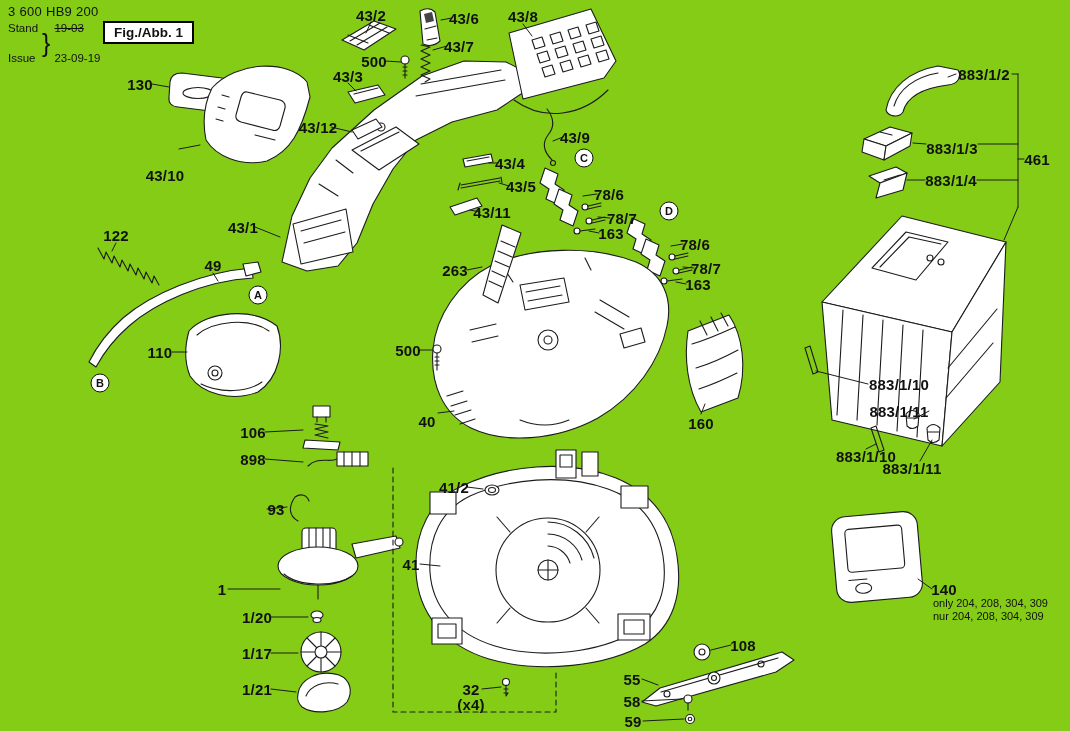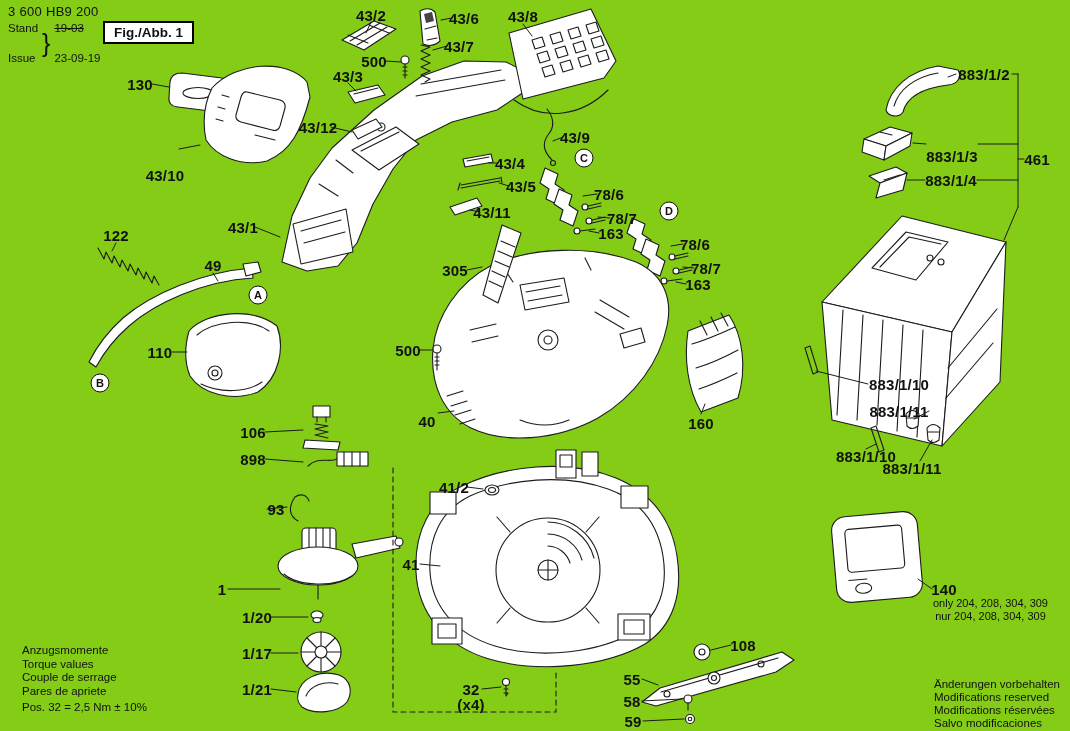--- a/index.html
+++ b/index.html
@@ -18,21 +18,21 @@
   .issue-block .brace{font-size:25px;font-weight:300;margin:0 2px;line-height:1;}
   .struck{text-decoration:line-through;}
   .fig-box{position:absolute;left:103px;top:21px;border:2.5px solid #000;padding:2px 9px;
            font-weight:bold;font-size:13.5px;background:#fff;}
   .note{position:absolute;font-size:11.5px;line-height:13.5px;}
   .note div{white-space:nowrap;}
   .note-torque{left:22px;top:644px;}
   .note-torque .value-line{margin-top:3px;}
   .note-mods{left:934px;top:678px;line-height:13px;}
   .variant-note{position:absolute;left:933px;top:597px;font-size:11px;line-height:13px;}
-  .variant-note div{white-space:nowrap;text-align:center;}
+  .variant-note div{white-space:nowrap;}
 </style>
 </head>
 <body>
 
 <div class="page">
 
   <svg class="art" viewBox="0 0 1070 731">
     <g stroke="#1c1c1c" stroke-width="1.1" fill="none" stroke-linecap="round" stroke-linejoin="round">
 
       <g>
@@ -367,63 +367,50 @@
       <div class="callout" style="left: 243px; top: 227px;">43/1</div>
       <div class="callout circled" style="left: 669px; top: 211px;">D</div>
       <div class="callout" style="left: 695px; top: 244px;">78/6</div>
       <div class="callout" style="left: 706px; top: 268px;">78/7</div>
       <div class="callout" style="left: 698px; top: 284px;">163</div>
       <div class="callout" style="left: 116px; top: 235px;">122</div>
       <div class="callout" style="left: 213px; top: 265px;">49</div>
       <div class="callout circled" style="left: 258px; top: 295px;">A</div>
       <div class="callout circled" style="left: 100px; top: 383px;">B</div>
       <div class="callout" style="left: 160px; top: 352px;">110</div>
-      <div class="callout" style="left: 455px; top: 270px;">305</div>
+      <div class="callout" style="left: 455px; top: 270px;">263</div>
       <div class="callout" style="left: 408px; top: 350px;">500</div>
       <div class="callout" style="left: 427px; top: 413px; margin-top: 8px;">40</div>
       <div class="callout" style="left: 253px; top: 432px;">106</div>
       <div class="callout" style="left: 253px; top: 459px;">898</div>
       <div class="callout" style="left: 256px; top: 509px; margin-left: 20px;">93</div>
       <div class="callout" style="left: 701px; top: 423px;">160</div>
       <div class="callout" style="left: 222px; top: 589px;">1</div>
       <div class="callout" style="left: 257px; top: 617px;">1/20</div>
       <div class="callout" style="left: 257px; top: 653px;">1/17</div>
       <div class="callout" style="left: 257px; top: 689px;">1/21</div>
       <div class="callout" style="left: 454px; top: 487px;">41/2</div>
       <div class="callout" style="left: 411px; top: 564px;">41</div>
       <div class="callout" style="left: 471px; top: 689px;">32</div>
       <div class="callout" style="left: 471px; top: 704px;">(x4)</div>
       <div class="callout" style="left: 743px; top: 645px;">108</div>
       <div class="callout" style="left: 632px; top: 679px;">55</div>
       <div class="callout" style="left: 632px; top: 701px;">58</div>
       <div class="callout" style="left: 633px; top: 721px;">59</div>
       <div class="callout" style="left: 984px; top: 74px;">883/1/2</div>
-      <div class="callout" style="left: 952px; top: 156px; text-align: right;">883/1/3</div>
+      <div class="callout" style="left: 952px; top: 148px; text-align: right;">883/1/3</div>
       <div class="callout" style="left: 1037px; top: 159px;">461</div>
       <div class="callout" style="left: 951px; top: 180px; text-align: center;">883/1/4</div>
       <div class="callout" style="left: 899px; top: 384px;">883/1/10</div>
       <div class="callout" style="left: 899px; top: 411px;">883/1/11</div>
       <div class="callout" style="left: 866px; top: 456px;">883/1/10</div>
       <div class="callout" style="left: 912px; top: 468px;">883/1/11</div>
       <div class="callout" style="left: 944px; top: 589px;">140</div>
     </div>
 
   <div class="variant-note">
     <div>only 204, 208, 304, 309</div>
     <div>nur 204, 208, 304, 309</div>
   </div>
 
-  <div class="note note-torque">
-    <div>Anzugsmomente</div>
-    <div>Torque values</div>
-    <div>Couple de serrage</div>
-    <div>Pares de apriete</div>
-    <div class="value-line">Pos. 32 = 2,5 Nm ± 10%</div>
-  </div>
-
-  <div class="note note-mods">
-    <div>Änderungen vorbehalten</div>
-    <div>Modifications reserved</div>
-    <div>Modifications réservées</div>
-    <div>Salvo modificaciones</div>
-  </div>
+
 
 </div>
 
 </body></html>

